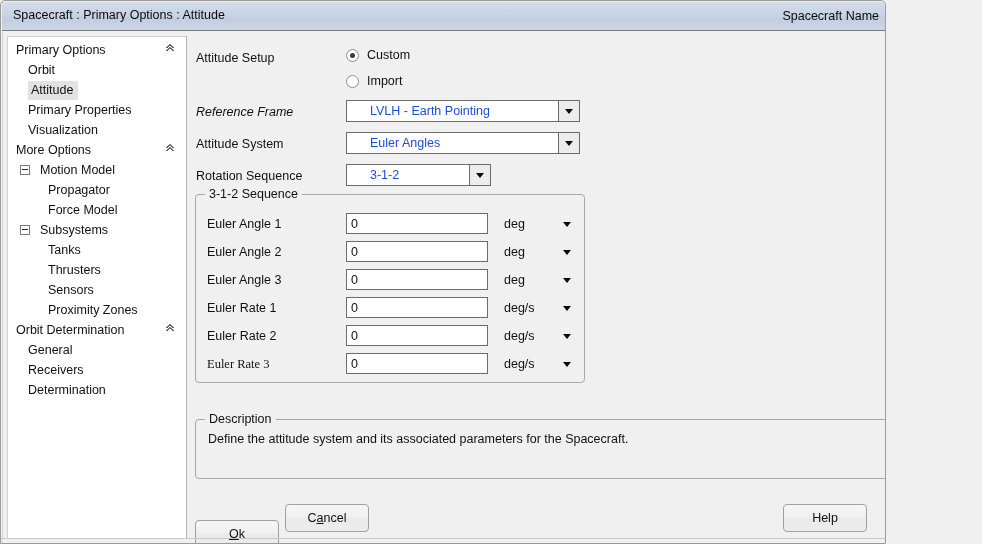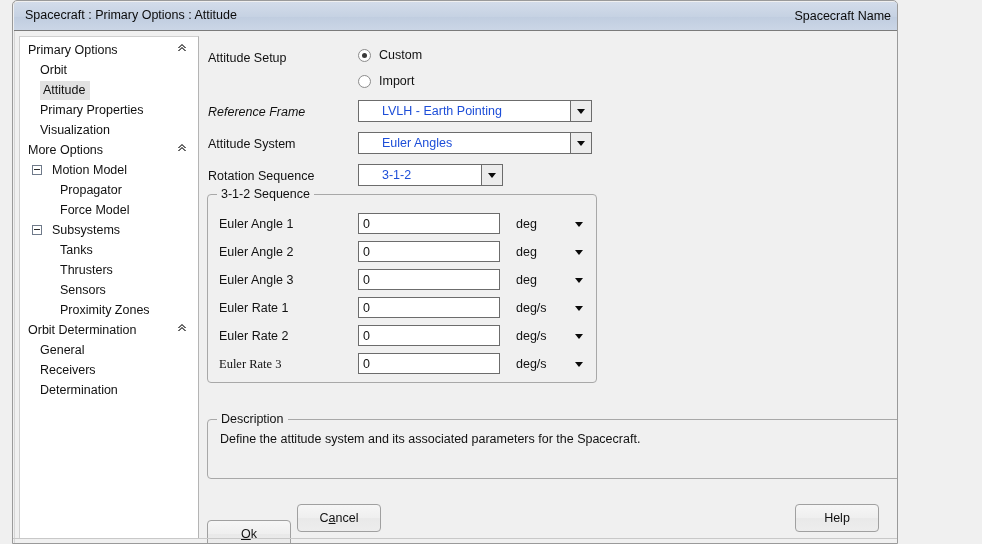--- a/index.html
+++ b/index.html
@@ -27,21 +27,20 @@
   .window-frame {
     position: absolute;
     left: 0; top: 0;
     width: 886px;
     height: 544px;
     box-sizing: border-box;
     border: 1px solid #9a9a9a;
     border-radius: 5px 5px 0 0;
     background: #f0f0f0;
     overflow: hidden;
-    margin-left: 12px;
   }
   .frame-inner-edge {
     position: absolute;
     left: 1px; top: 1px;
     width: 980px; height: 543px;
     box-sizing: border-box;
     border: 1px solid #d6d6d6;
     border-top: none;
     border-radius: 0 0 0 0;
     pointer-events: none;

